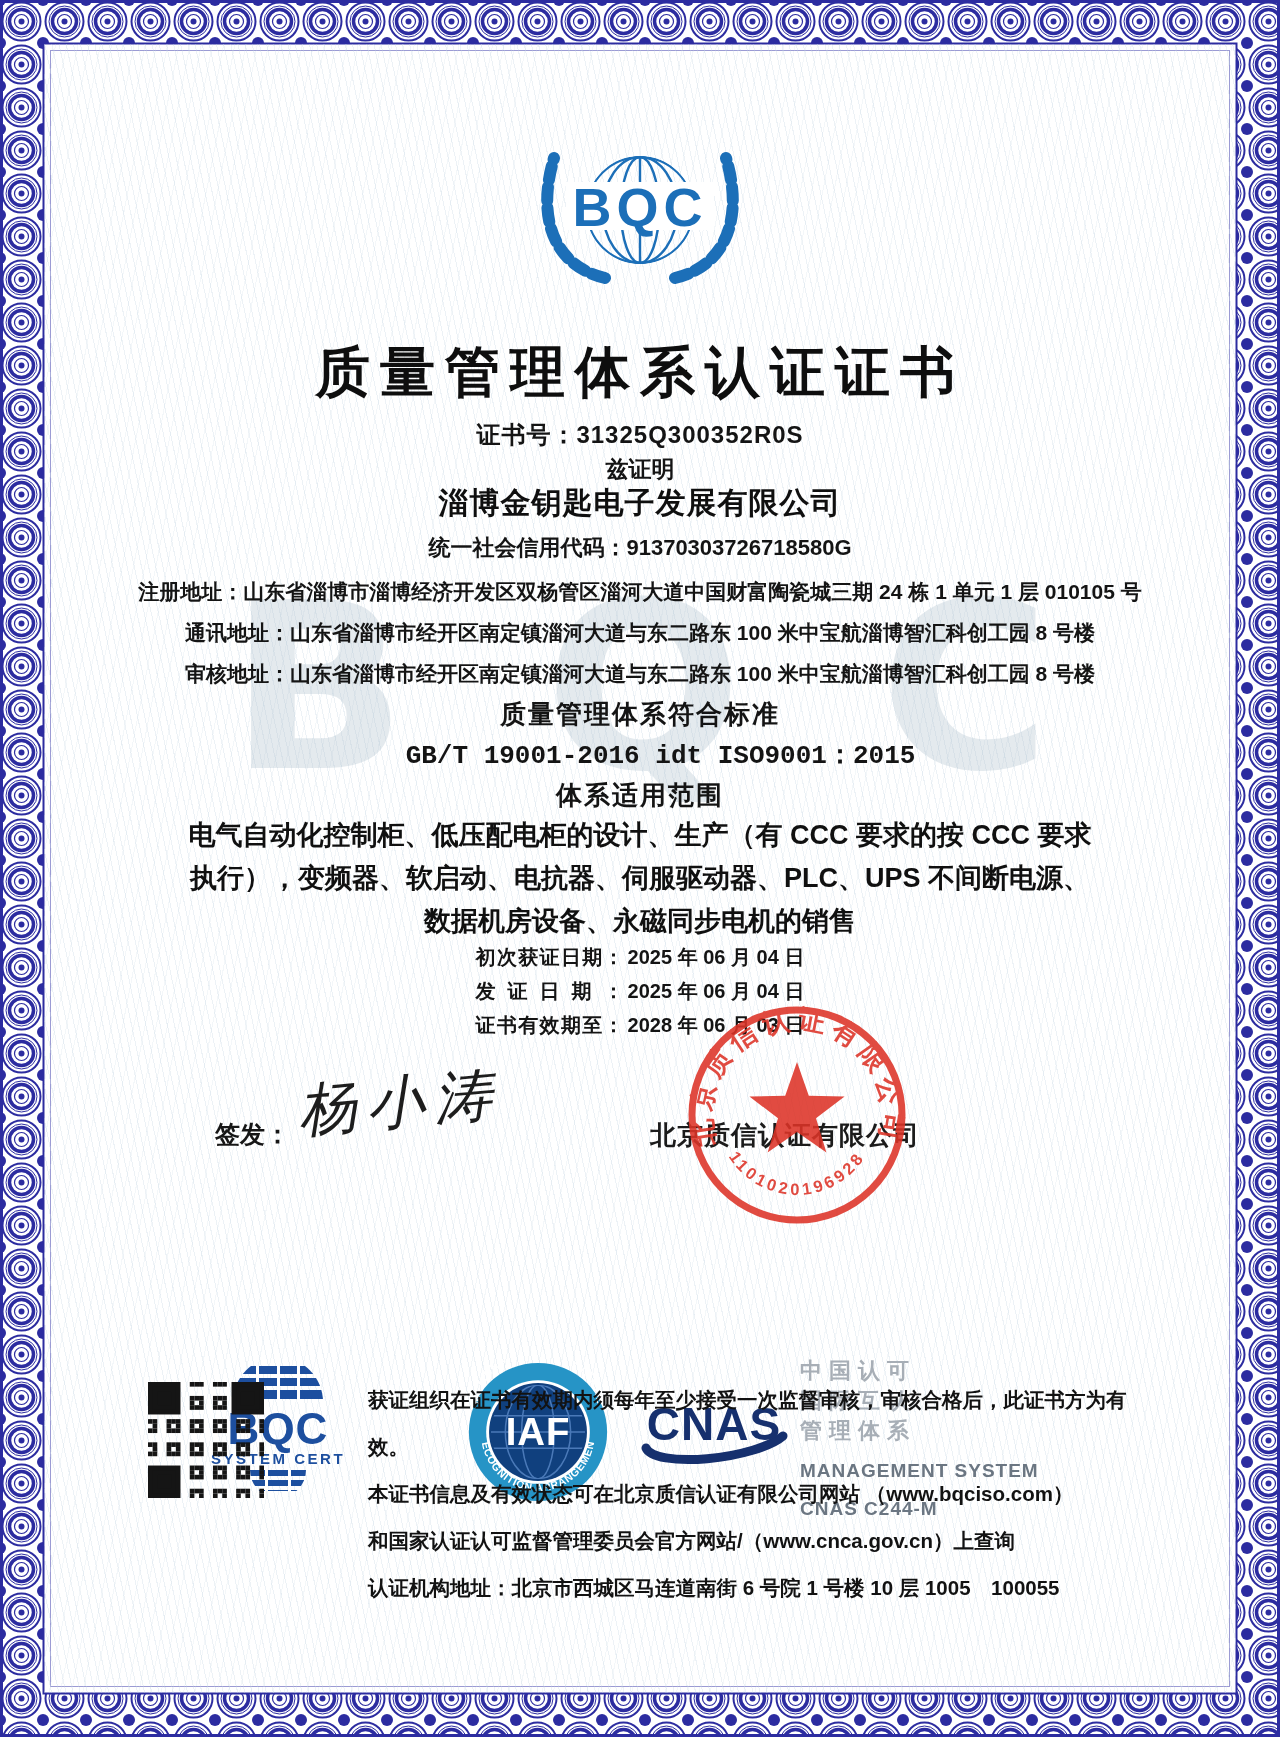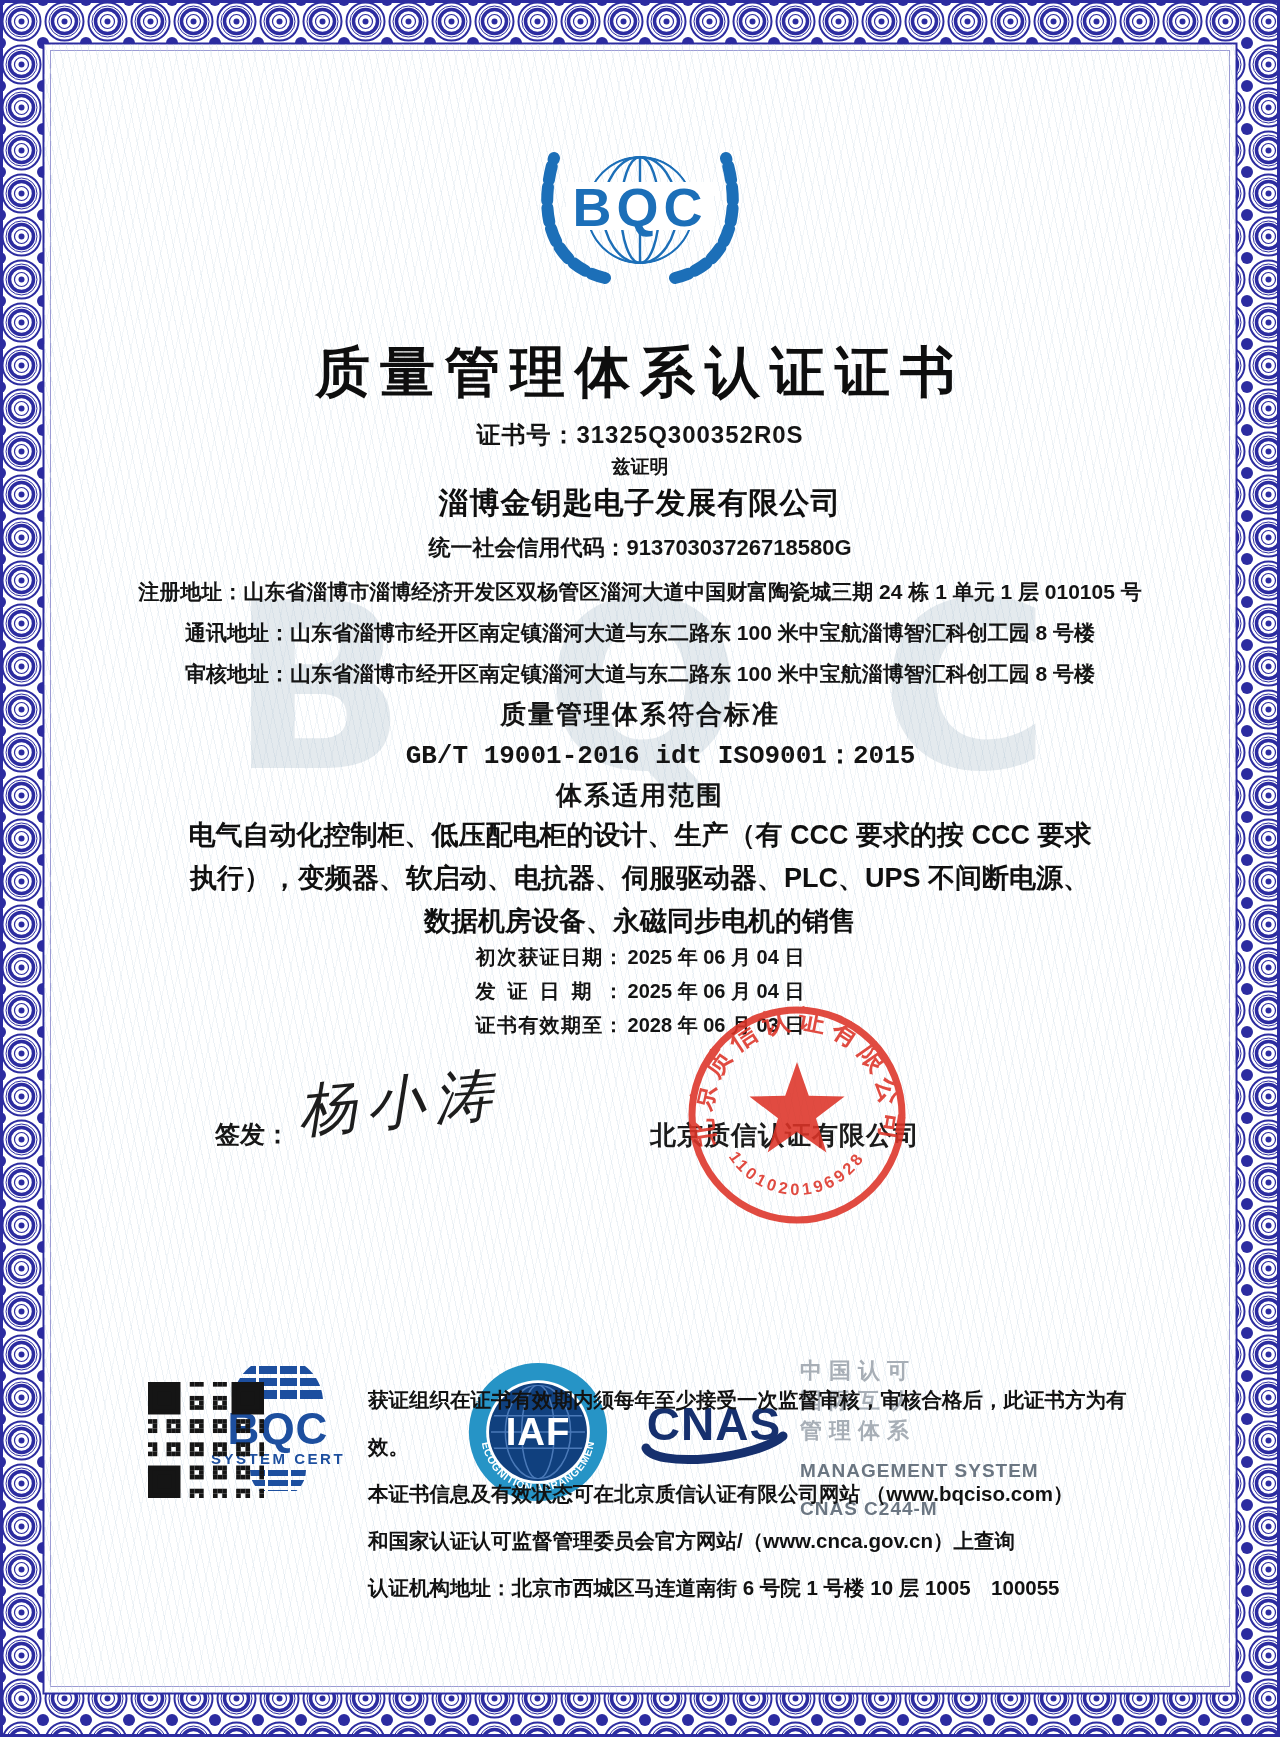--- a/index.html
+++ b/index.html
@@ -20,21 +20,21 @@
   .texture{position:absolute;inset:44px;pointer-events:none;background:
     repeating-linear-gradient(78deg, rgba(195,212,226,.30) 0 1px, transparent 1px 7px),
     repeating-linear-gradient(101deg, rgba(203,219,230,.22) 0 1px, transparent 1px 11px);}
   .watermark{position:absolute;left:0;right:0;top:572px;line-height:1;text-align:center;
     font-family:"DejaVu Sans",sans-serif;font-weight:700;font-size:232px;letter-spacing:138px;
     text-indent:138px;color:rgba(172,190,203,.32);pointer-events:none;}
   .abs{position:absolute;left:0;right:0;text-align:center;color:#141414;}
   .logo-top{top:126px;}
   .title{top:336px;font-size:55px;font-weight:900;letter-spacing:10px;color:#0e0e0e;}
   .cert-no{top:419px;font-size:24px;font-weight:700;letter-spacing:1px;}
-  .certify{top:454px;font-size:19px;font-weight:600;}
+  .certify{top:454px;font-size:23px;font-weight:600;}
   .company{top:483px;font-size:30px;font-weight:800;letter-spacing:1px;color:#0f0f0f;}
   .credit-code{top:533px;font-size:22px;font-weight:600;}
   .addresses{top:571px;font-size:21px;font-weight:600;line-height:41px;}
   .std-heading{top:697px;font-size:26px;font-weight:700;letter-spacing:2px;}
   .gbt{top:737px;font-size:26px;font-weight:700;font-family:"Liberation Mono","DejaVu Sans Mono",monospace;margin-left:41px;}
   .scope-heading{top:778px;font-size:26px;font-weight:700;letter-spacing:2px;}
   .scope{top:814px;font-size:27px;font-weight:600;line-height:43px;color:#101010;}
   .dates{top:940px;font-size:20px;font-weight:600;}
   .dates .row{line-height:34px;}
   .dates .dlabel{display:inline-block;width:148px;text-align:justify;text-align-last:justify;}

